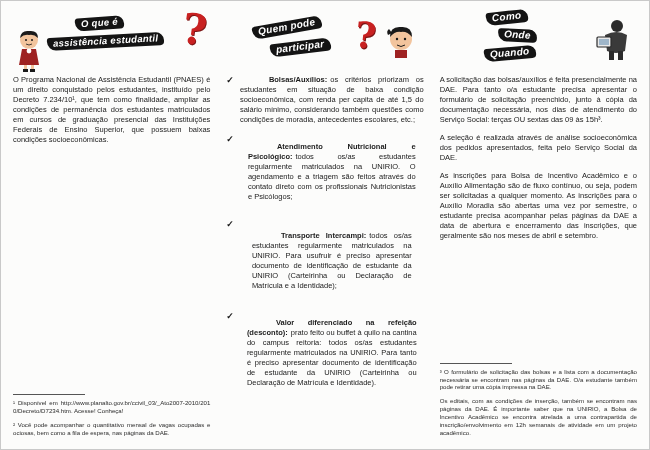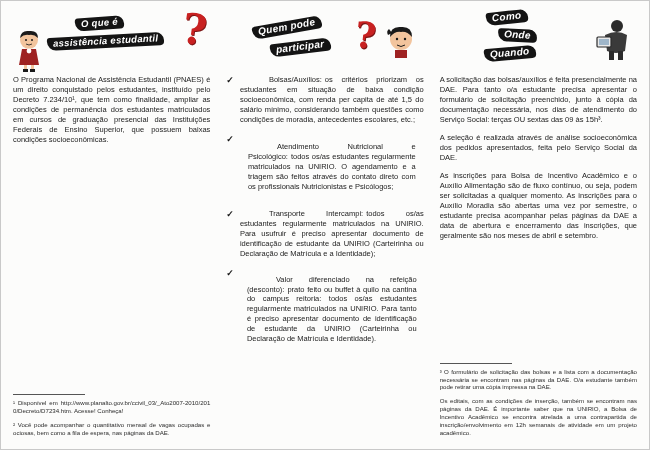--- a/index.html
+++ b/index.html
@@ -34,21 +34,21 @@
   .fn {
     font-size:6.1px; line-height:1.3; text-align:justify;
     color:#2b2b2b; margin:0 0 6px 0; word-break:break-all;
   }
   .fn.nobreak { word-break:normal; }
 
   
   .bullet { display:flex; gap:6px; margin:0 0 9px 0; }
   .check { font-size:9px; font-weight:bold; color:#141414; line-height:1.2; flex-shrink:0; }
   .bullet-text { font-size:7.5px; line-height:1.33; text-align:justify; color:#1c1c1c; }
-  .bullet-title { font-weight:normal; margin-right:3px;padding-left:29px; }
+  .bullet-title { font-weight:bold; margin-right:3px;padding-left:29px; }
 
   .footnotes { margin-top:auto; }
   svg { display:block; }
 </style>
 </head>
 <body>
 
 <div class="page">
 
   <div class="col">
@@ -107,21 +107,21 @@
       </p>
     </div>
     <div class="bullet">
       <span class="check">✓</span>
       <p class="bullet-text" style="margin:8px;">
         <span class="bullet-title">Atendimento Nutricional e Psicológico:</span><span>todos os/as estudantes regularmente matriculados na UNIRIO. O agendamento e a triagem são feitos através do contato direto com os profissionais Nutricionistas e Psicólogos;</span>
       </p>
     </div>
     <div class="bullet">
       <span class="check">✓</span>
-      <p class="bullet-text" style="margin:0;">
+      <p class="bullet-text" style="margin:12px;">
         <span class="bullet-title">Transporte Intercampi:</span><span>todos os/as estudantes regularmente matriculados na UNIRIO. Para usufruir é preciso apresentar documento de identificação de estudante da UNIRIO (Carteirinha ou Declaração de Matrícula e a Identidade);</span>
       </p>
     </div>
     <div class="bullet">
       <span class="check">✓</span>
       <p class="bullet-text" style="margin:7px;">
         <span class="bullet-title">Valor diferenciado na refeição (desconto):</span><span>prato feito ou buffet à quilo na cantina do campus reitoria: todos os/as estudantes regularmente matriculados na UNIRIO. Para tanto é preciso apresentar documento de identificação de estudante da UNIRIO (Carteirinha ou Declaração de Matrícula e Identidade).</span>
       </p>
     </div>
   </div>

